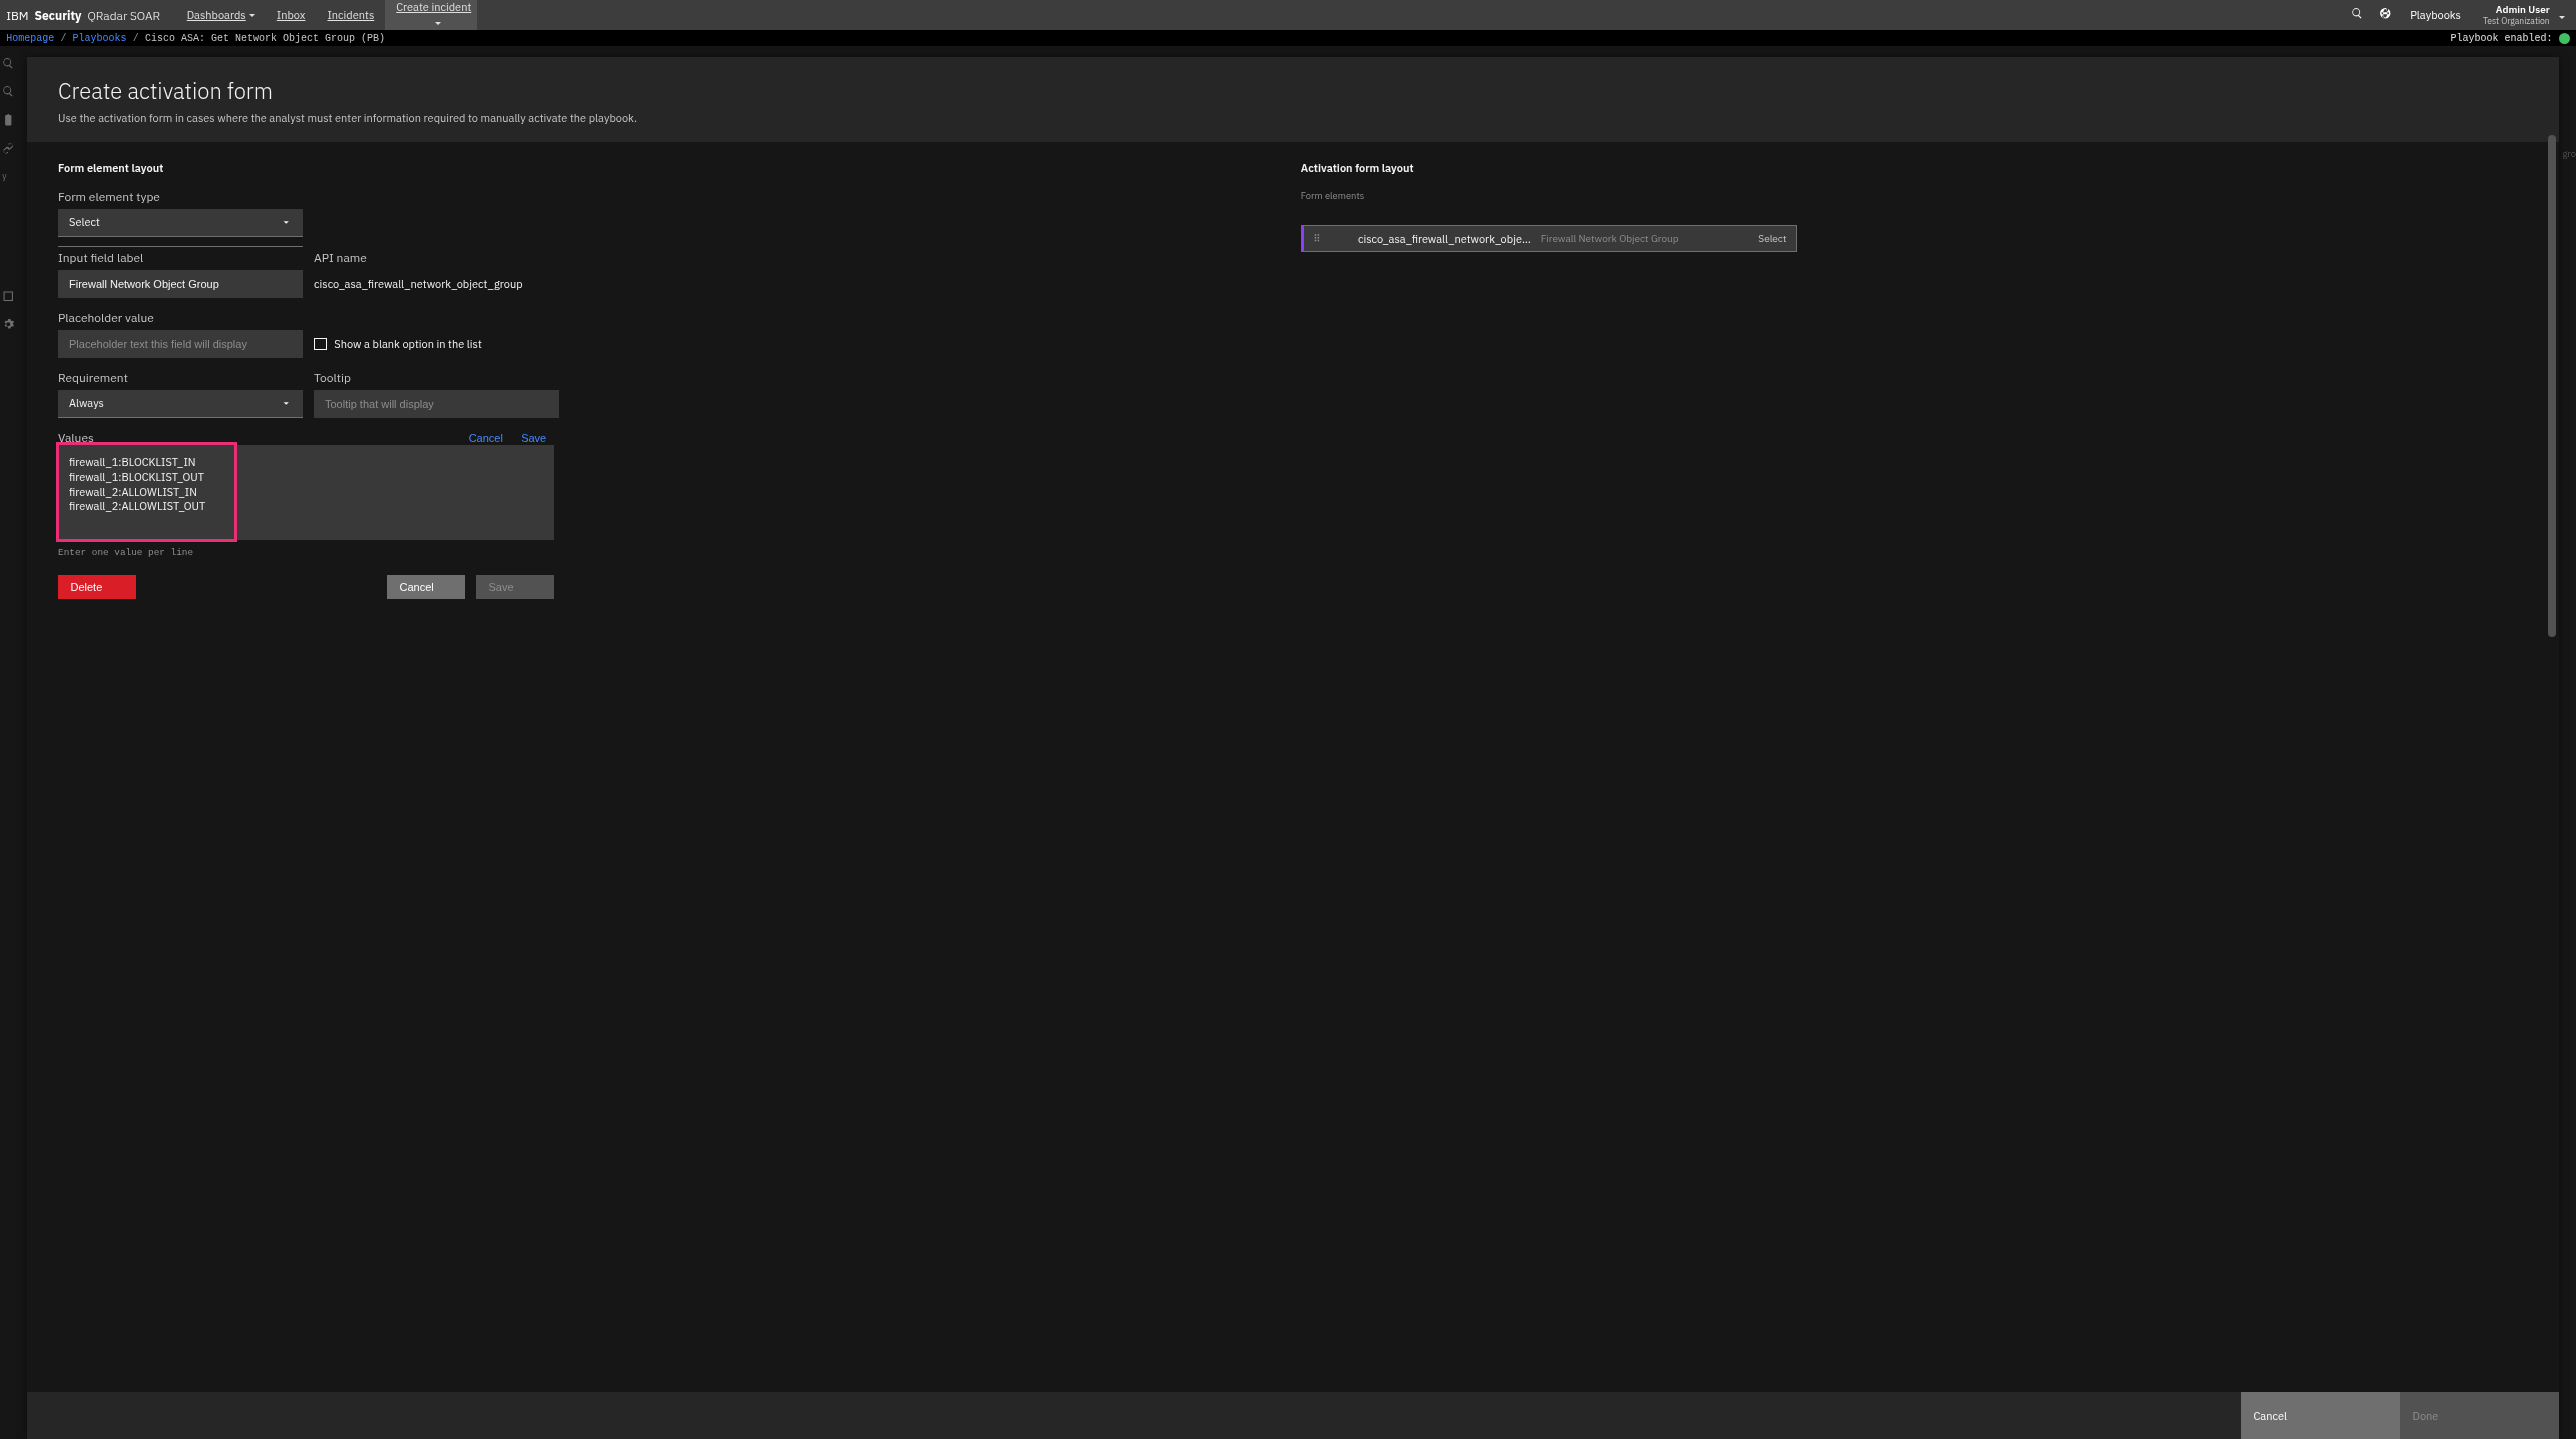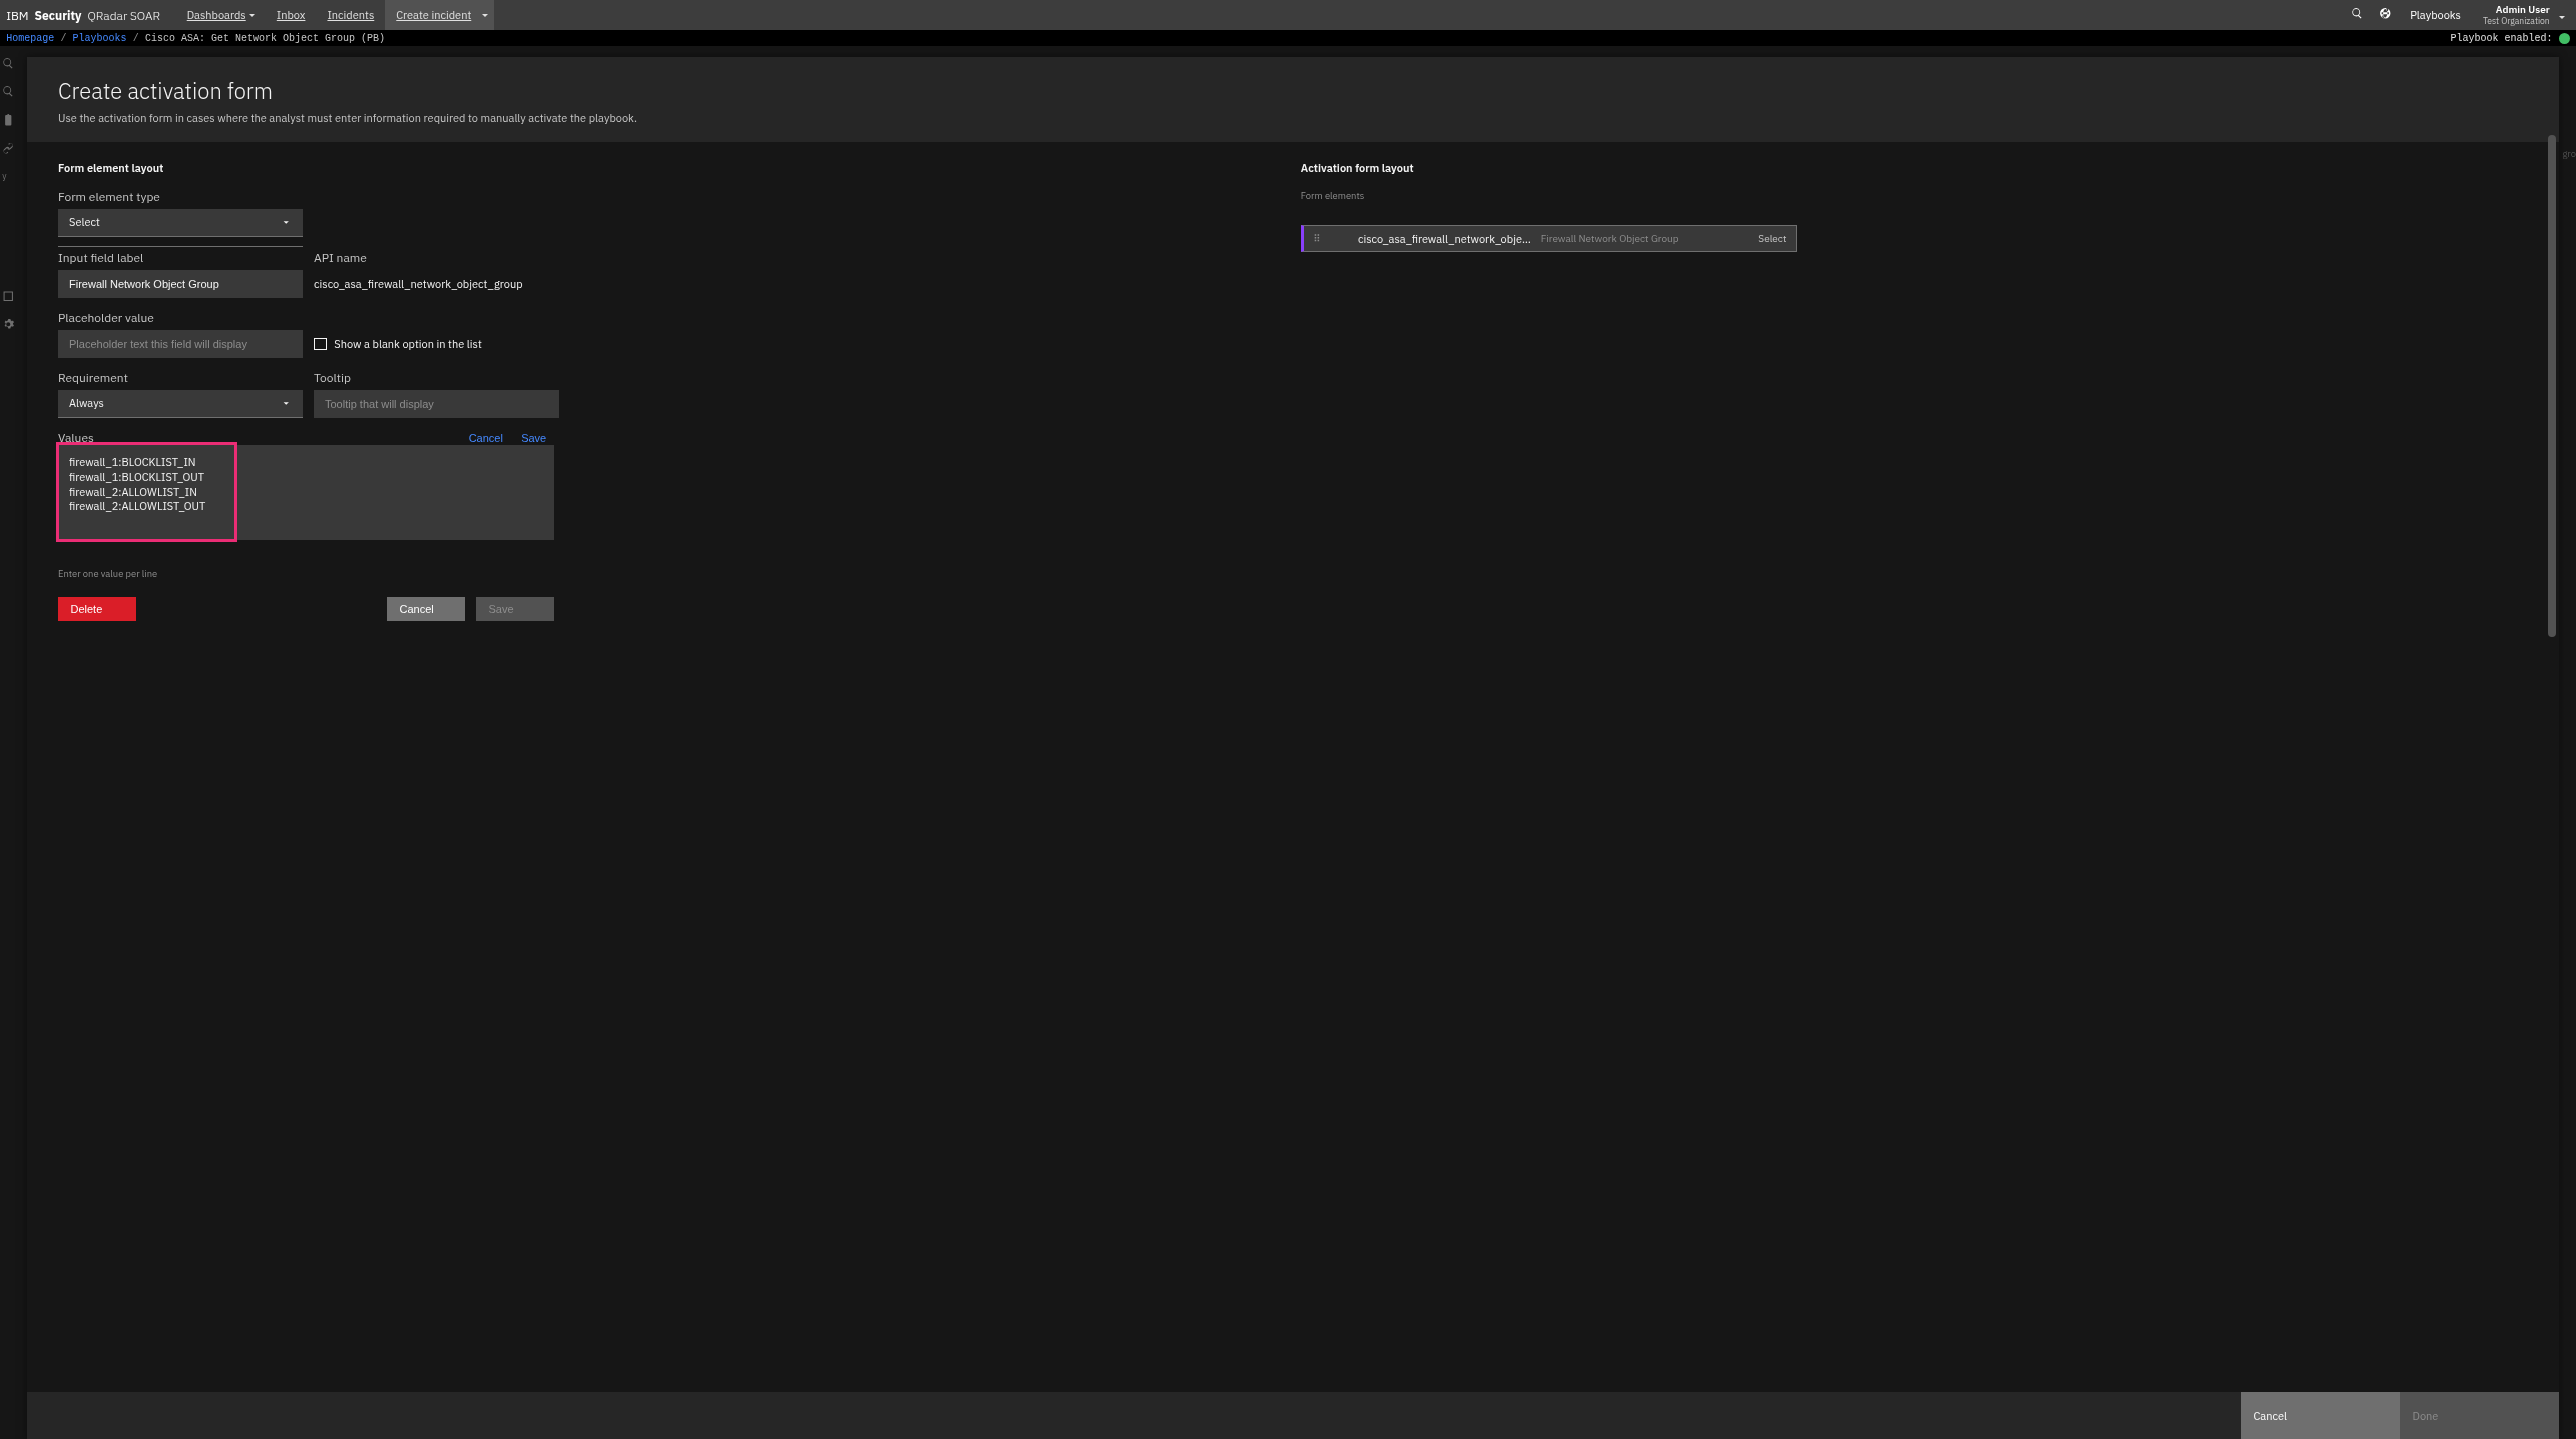--- a/index.html
+++ b/index.html
@@ -7,21 +7,21 @@
     font-family: "IBM Plex Sans", "Helvetica Neue", Arial, sans-serif; font-size: 11px; }
   
   
   .topbar { height: 30px; background: #3d3d3d; display: flex; align-items: center; padding: 0 6.2px; }
   .logo { display: flex; align-items: baseline; gap: 6px; font-size: 12px; color: #fff; padding-right: 15.6px; }
   .logo .ibm { font-weight: 400; }
   .logo .sec { font-weight: 700; }
   .logo .prod { font-weight: 300; }
   .nav-links { display: flex; align-items: center; height: 100%; }
   .nav-link { padding: 0 11px; height: 100%; display: flex; align-items: center; gap: 3.1px; color: #e0e0e0; cursor: pointer; text-decoration: underline; }
-  .nav-link.active { background: #525252; }
+  .nav-link.active { background: #525252; flex-direction: column; }
   .nav-link.split { padding-right: 6.2px; position: relative; }
   .nav-link.split .split-dd { padding-left: 7.8px; display: flex; align-items: center; height: 100%; }
   .caret-down { width: 0; height: 0; border-left: 3.1px solid transparent; border-right: 3.1px solid transparent; border-top: 3.9px solid #e0e0e0; display: inline-block; }
   .spacer { flex: 1; }
   .top-icon { width: 28px; text-align: center; color: #fff; cursor: pointer; }
   .playbooks-link { padding: 0 11px; color: #fff; cursor: pointer; }
   .user-block { text-align: right; padding: 0 4.7px 0 11px; line-height: 1.15; }
   .user-block .u-name { font-size: 10px; color: #fff; font-weight: 600; }
   .user-block .u-org { font-size: 8.6px; color: #c6c6c6; }
   .user-dd { padding: 0 4.7px; }
@@ -77,21 +77,21 @@
   .values-head { display: flex; align-items: center; justify-content: space-between; width: 496px; }
   .link-btn { color: #4589ff; background: none; border: none; cursor: pointer; font-size: 11px; padding: 0 7.8px; }
 
   .values-box { width: 496px; height: 95px; background: #393939; border: none; resize: none;
     color: #f4f4f4; padding: 9.4px 11px; font-family: inherit; font-size: 11px; line-height: 1.35;
     outline: none; }
   .values-highlight { position: relative; display: inline-block; }
   .values-highlight::before { content: ""; position: absolute; top: -3.1px; left: -2.3px;
     width: 175px; height: 94px; border: 3.1px solid #eb2d75; pointer-events: none; z-index: 2; }
 
-  .hint { font-size: 9.4px; color: #8d8d8d; margin-top: 24px; }
+  .hint { font-size: 9.4px; color: #8d8d8d; margin-top: 4px; font-family: Liberation Mono, monospace; }
 
   .btn-row { display: flex; gap: 11px; margin-top: 17px; width: 496px; }
   .btn { height: 23.4px; padding: 0 12.5px; border: none; font-size: 11px; cursor: pointer; min-width: 78px; text-align: left; }
   .btn.delete { background: #da1e28; color: #fff; }
   .btn.cancel { background: #6f6f6f; color: #fff; }
   .btn.save-dis { background: #525252; color: #8d8d8d; cursor: not-allowed; }
   .btn-row .gap { flex: 1; }
 
   
   .sub-label { font-size: 9.4px; color: #8d8d8d; margin-bottom: 23.4px; display: block; }

